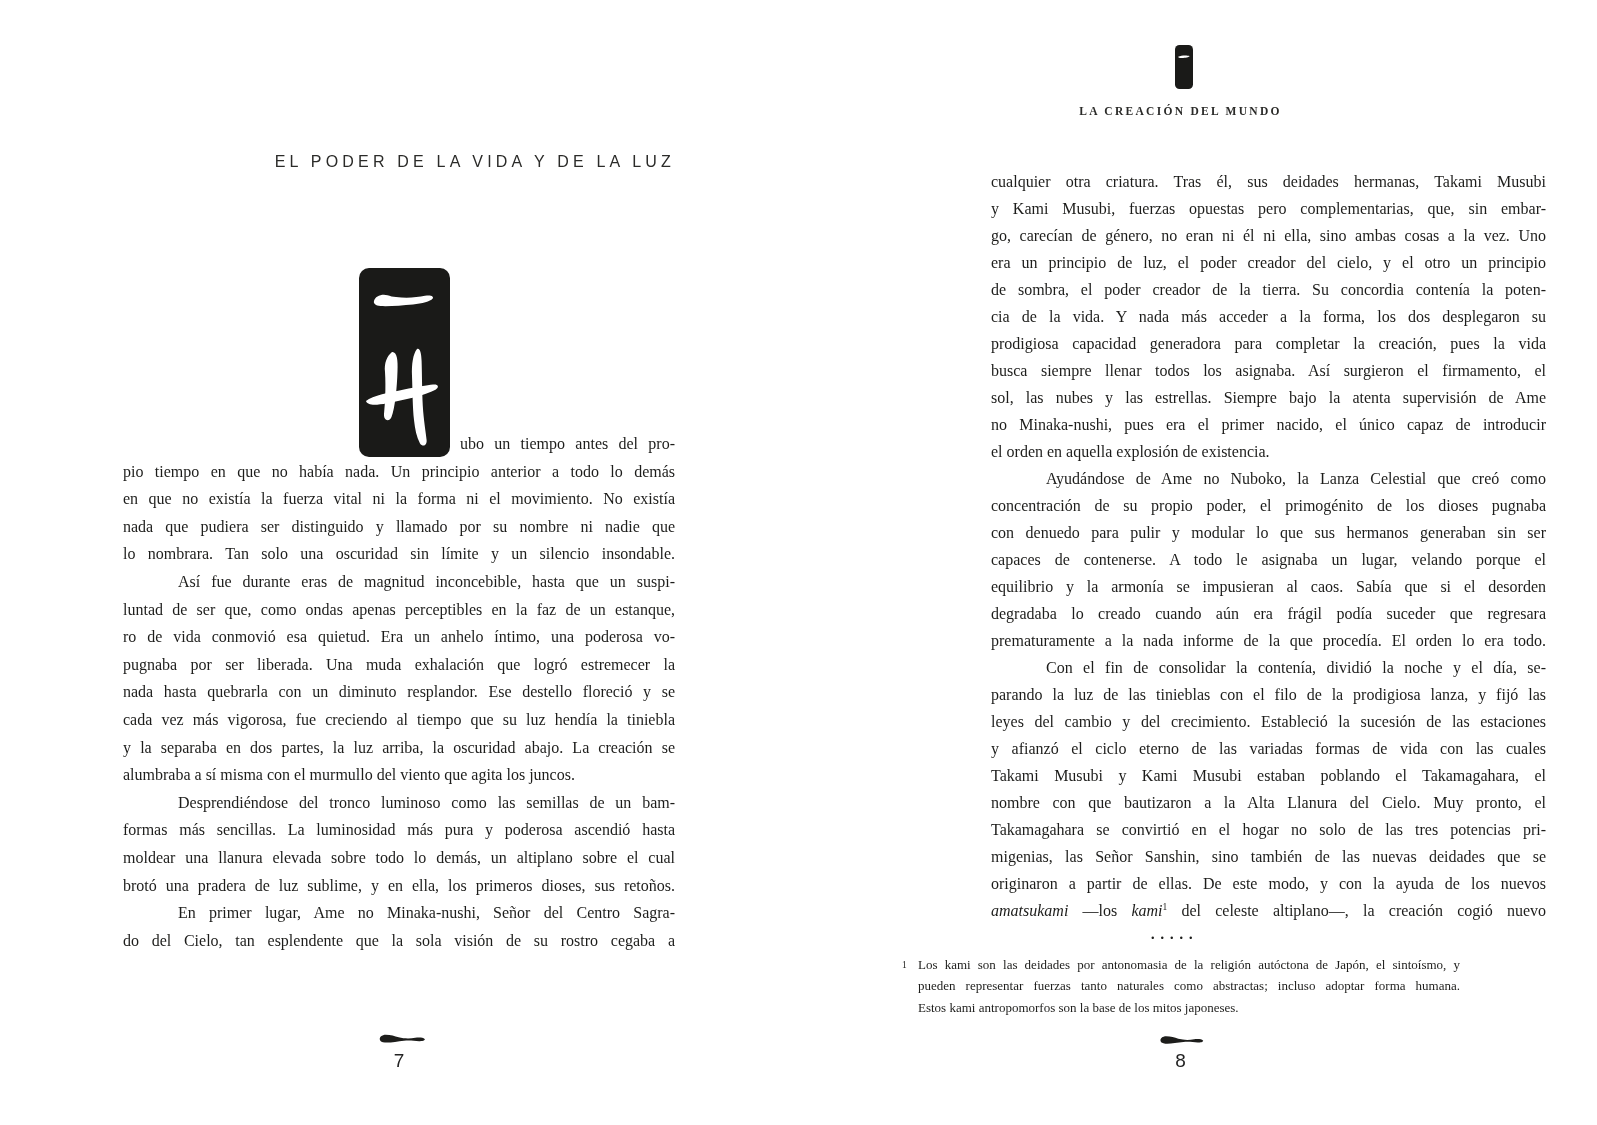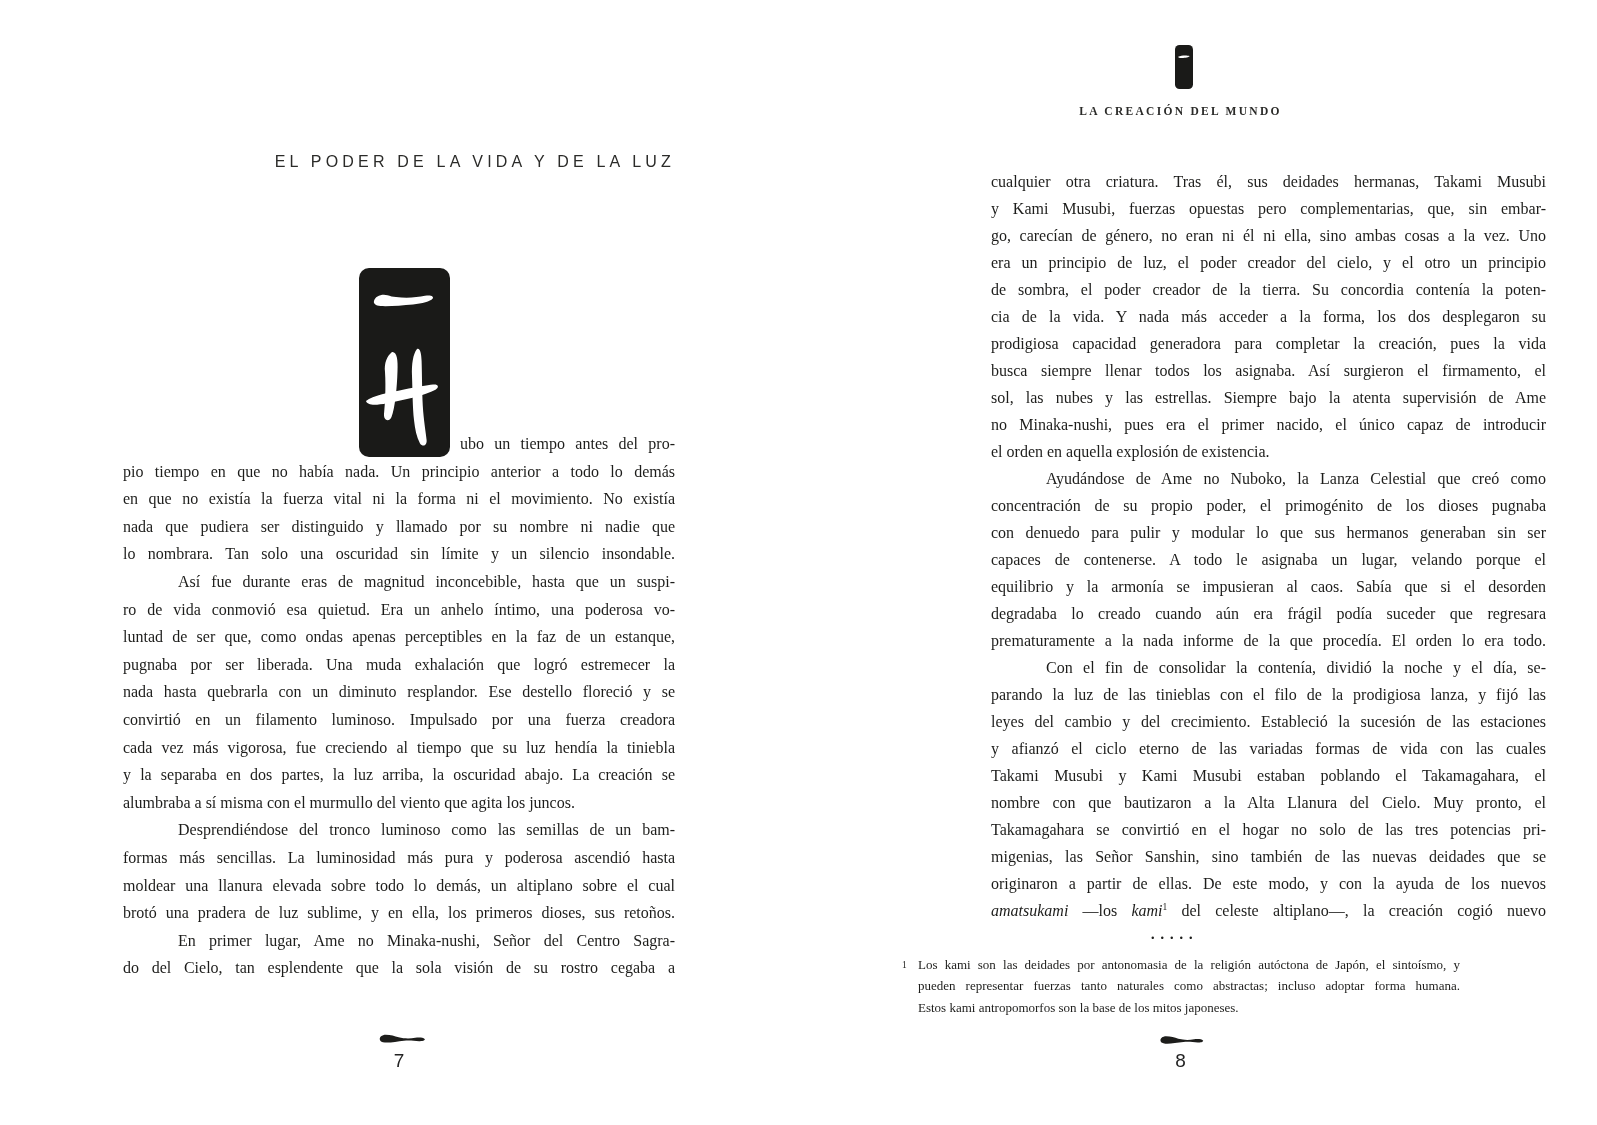--- a/index.html
+++ b/index.html
@@ -69,25 +69,24 @@
       </svg>
     </div>
 
     <div class="body-text body-left">
         <div class="line f j">ubo un tiempo antes del pro-</div>
         <div class="line j">pio tiempo en que no había nada. Un principio anterior a todo lo demás</div>
         <div class="line j">en que no existía la fuerza vital ni la forma ni el movimiento. No existía</div>
         <div class="line j">nada que pudiera ser distinguido y llamado por su nombre ni nadie que</div>
         <div class="line j">lo nombrara. Tan solo una oscuridad sin límite y un silencio insondable.</div>
         <div class="line i j">Así fue durante eras de magnitud inconcebible, hasta que un suspi-</div>
+        <div class="line j">luntad de ser que, como ondas apenas perceptibles en la faz de un estanque,</div>
         <div class="line j">ro de vida conmovió esa quietud. Era un anhelo íntimo, una poderosa vo-</div>
-        <div class="line j">luntad de ser que, como ondas apenas perceptibles en la faz de un estanque,</div>
         <div class="line j">pugnaba por ser liberada. Una muda exhalación que logró estremecer la</div>
         <div class="line j">nada hasta quebrarla con un diminuto resplandor. Ese destello floreció y se</div>
-        <div class="line j">convirtió en un filamento luminoso. Impulsado por una fuerza creadora</div>
         <div class="line j">cada vez más vigorosa, fue creciendo al tiempo que su luz hendía la tiniebla</div>
         <div class="line j">y la separaba en dos partes, la luz arriba, la oscuridad abajo. La creación se</div>
         <div class="line l">alumbraba a sí misma con el murmullo del viento que agita los juncos.</div>
         <div class="line i j">Desprendiéndose del tronco luminoso como las semillas de un bam-</div>
         <div class="line j">formas más sencillas. La luminosidad más pura y poderosa ascendió hasta</div>
         <div class="line j">moldear una llanura elevada sobre todo lo demás, un altiplano sobre el cual</div>
         <div class="line j">brotó una pradera de luz sublime, y en ella, los primeros dioses, sus retoños.</div>
         <div class="line i j">En primer lugar, Ame no Minaka-nushi, Señor del Centro Sagra-</div>
         <div class="line j">do del Cielo, tan esplendente que la sola visión de su rostro cegaba a</div>
       </div>

